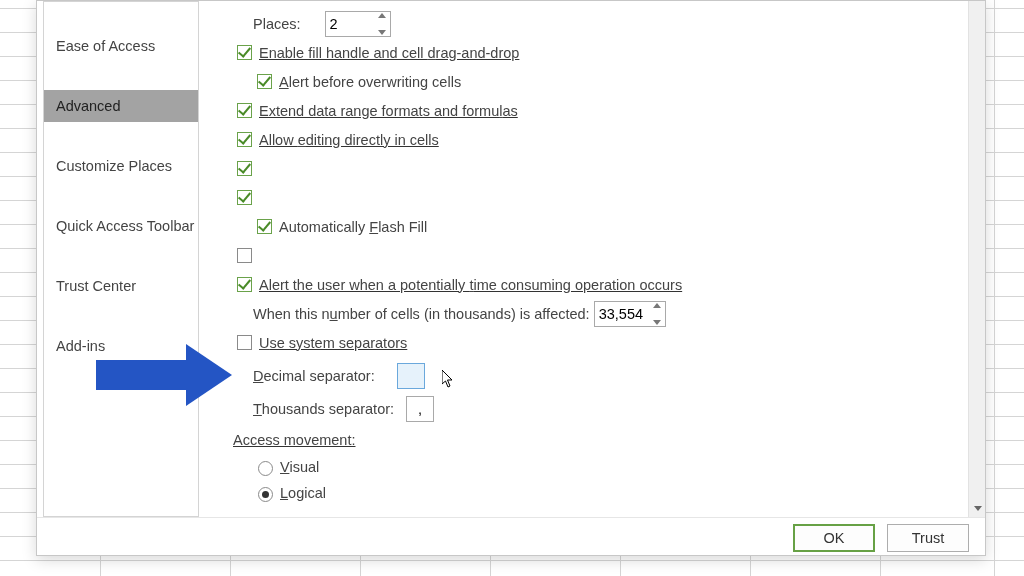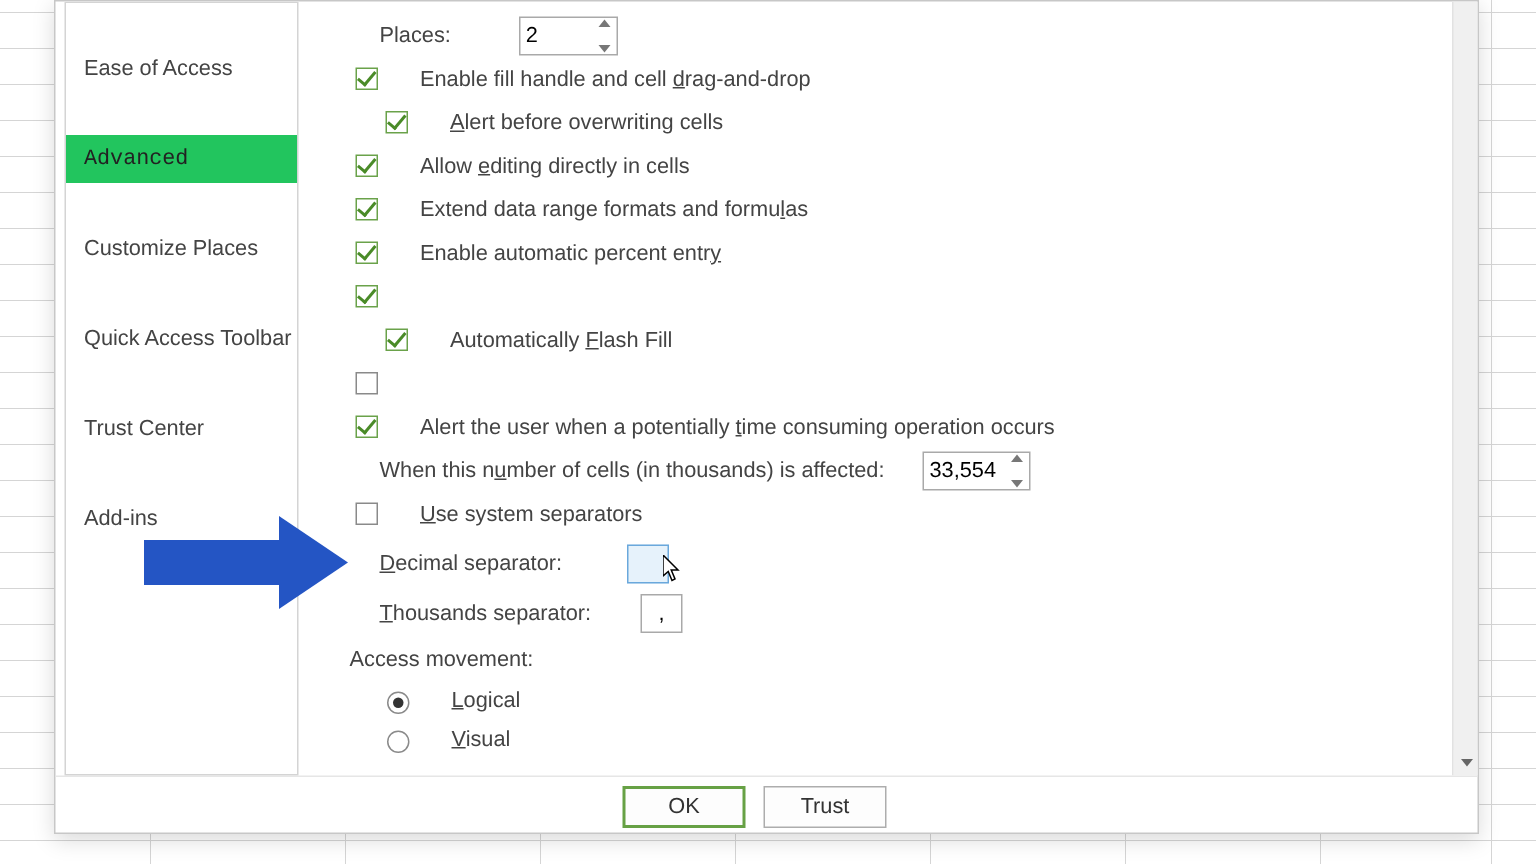--- a/index.html
+++ b/index.html
@@ -39,37 +39,36 @@
     overflow: hidden;
   }
   .side-item {
     padding: 8px 12px;
     cursor: default;
     white-space: nowrap;
     color: #444;
     margin-top: 28px;
   }
   .side-item.selected {
-    background: #22c55e;
+    background: #a3a3a3;
     color: #222;
-    font-family: Liberation Mono, monospace;
   }
   .main-pane {
     flex: 1;
     position: relative;
     padding: 0 6px 0 28px;
     overflow: hidden;
   }
   .opt-row {
     display: flex;
     align-items: center;
     min-height: 29px;
-    gap: 25px;
-  }
-  .indent-1 { margin-left: 0px; }
+    gap: 4px;
+  }
+  .indent-1 { margin-left: 0px; text-decoration: underline; }
   .indent-2 { margin-left: 20px; }
   .chk {
     appearance: none;
     width: 15px; height: 15px;
     border: 1px solid #8a8a8a;
     background: #fff;
     position: relative;
     flex-shrink: 0;
   }
   .chk:checked { border-color: #6aa24a; }
@@ -148,21 +147,21 @@
   .scroll-btn.dn { bottom: 0; }
   .scroll-btn span {
     width: 0; height: 0;
     border-left: 4px solid transparent;
     border-right: 4px solid transparent;
     border-top: 5px solid #666;
   }
   .dialog-footer {
     height: 40px;
     display: flex;
-    justify-content: center;
+    justify-content: flex-end;
     align-items: center;
     gap: 12px;
     padding-right: 16px;
     border-top: 1px solid #e6e6e6;
   }
   .btn {
     min-width: 82px; height: 28px;
     border: 1px solid #adadad;
     background: #fdfdfd;
     font: inherit;
@@ -236,31 +235,30 @@
         <span class="lbl">Enable fill handle and cell <u>d</u>rag-and-drop</span>
       </div>
 
       <div class="opt-row indent-2">
         <input type="checkbox" class="chk" checked="" style="">
         <span class="lbl"><u>A</u>lert before overwriting cells</span>
       </div>
 
       <div class="opt-row indent-1">
         <input type="checkbox" class="chk" checked="" style="">
+        <span class="lbl">Extend data range formats and formu<u>l</u>as</span>
+      </div>
+
+      <div class="opt-row indent-1">
+        <input type="checkbox" class="chk" checked="" style="">
         <span class="lbl">Allow <u>e</u>diting directly in cells</span>
       </div>
 
       <div class="opt-row indent-1">
         <input type="checkbox" class="chk" checked="" style="">
-        <span class="lbl">Extend data range formats and formu<u>l</u>as</span>
-      </div>
-
-      <div class="opt-row indent-1">
-        <input type="checkbox" class="chk" checked="" style="">
-        <span class="lbl">Enable automatic percent entr<u>y</u></span>
       </div>
 
       <div class="opt-row indent-1">
         <input type="checkbox" class="chk" checked="" style="">
       </div>
 
       <div class="opt-row indent-2">
         <input type="checkbox" class="chk" checked="" style="">
         <span class="lbl">Automatically <u>F</u>lash Fill</span>
       </div>
@@ -298,27 +296,27 @@
       <div class="opt-row indent-2" style="margin-top:4px;">
         <span class="lbl"><u>T</u>housands separator:</span>
         <input class="txt-input" style="margin-left: 8px;" value=",">
       </div>
 
       <div class="opt-row indent-1" style="margin-top:2px;">
         <span class="lbl">Access movement:</span>
       </div>
 
       <div class="opt-row indent-2" style="min-height:26px;">
+        <input type="radio" class="radio" name="curs" style="">
+        <span class="lbl"><u>V</u>isual</span>
+      </div>
+
+      <div class="opt-row indent-2" style="min-height:26px;">
         <input type="radio" class="radio" name="curs" checked="" style="">
         <span class="lbl"><u>L</u>ogical</span>
-      </div>
-
-      <div class="opt-row indent-2" style="min-height:26px;">
-        <input type="radio" class="radio" name="curs" style="">
-        <span class="lbl"><u>V</u>isual</span>
       </div>
 
       <div class="scrollbar">
         <div class="scroll-btn dn">
             <span></span>
           </div>
       </div>
     </div>
   </div>
 

